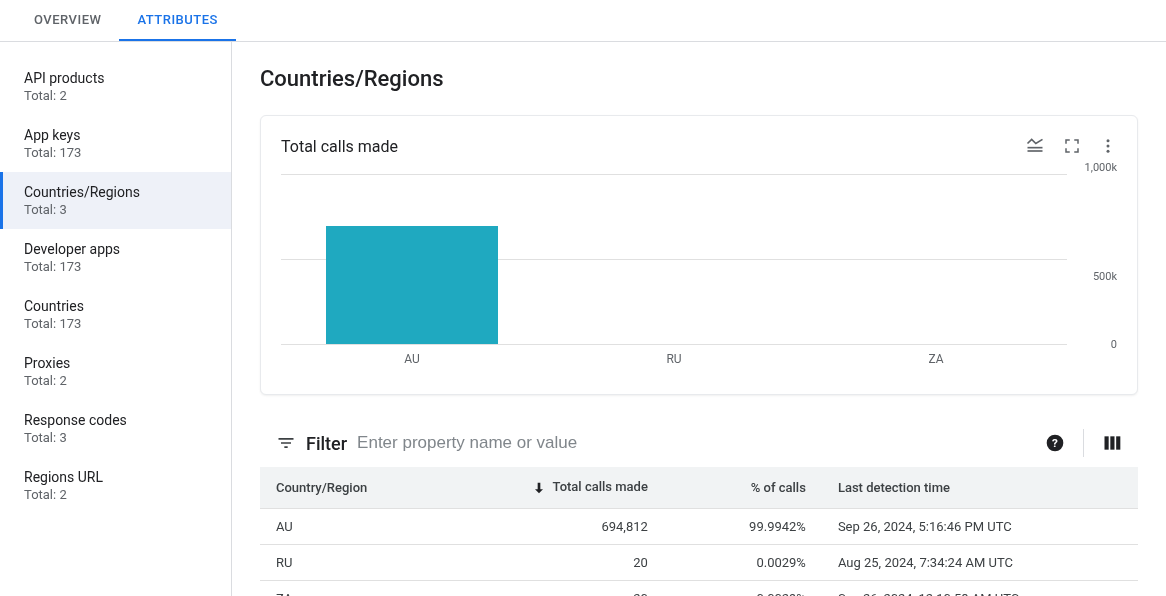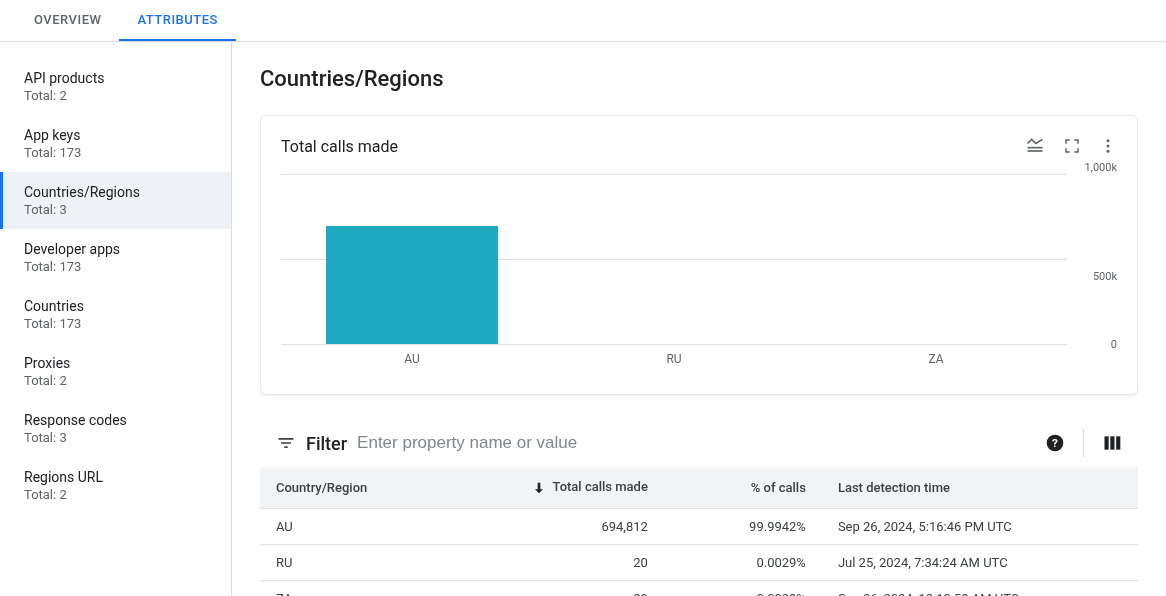--- a/index.html
+++ b/index.html
@@ -199,21 +199,21 @@
             <tr>
               <td>AU</td>
               <td class="num">694,812</td>
               <td class="num">99.9942%</td>
               <td>Sep 26, 2024, 5:16:46 PM UTC</td>
             </tr>
             <tr>
               <td>RU</td>
               <td class="num">20</td>
               <td class="num">0.0029%</td>
-              <td>Jul 25, 2024, 7:34:24 AM UTC</td>
+              <td>Aug 25, 2024, 7:34:24 AM UTC</td>
             </tr>
             <tr>
               <td>ZA</td>
               <td class="num">20</td>
               <td class="num">0.0029%</td>
               <td>Sep 26, 2024, 12:10:58 AM UTC</td>
             </tr>
           </tbody>
       </table>
     </div>

